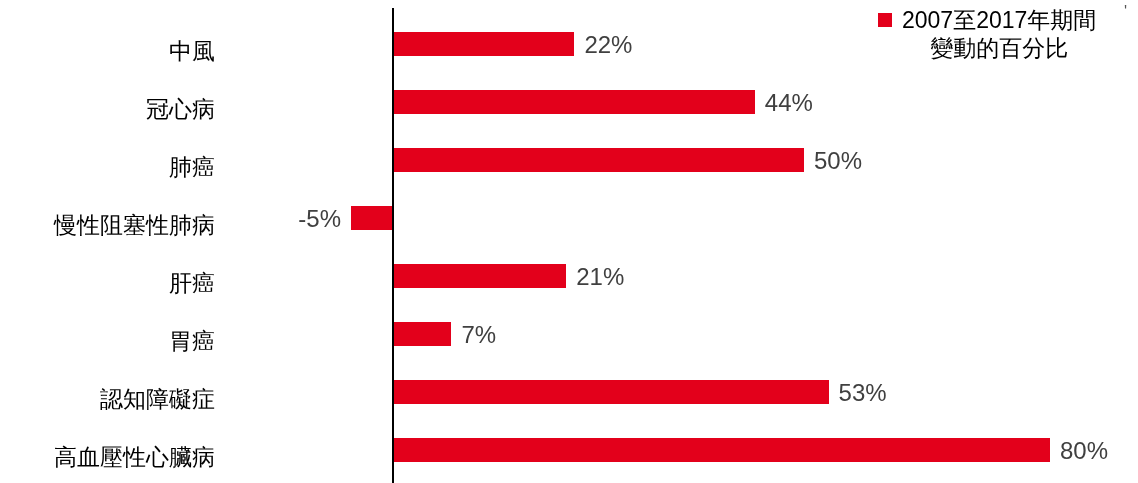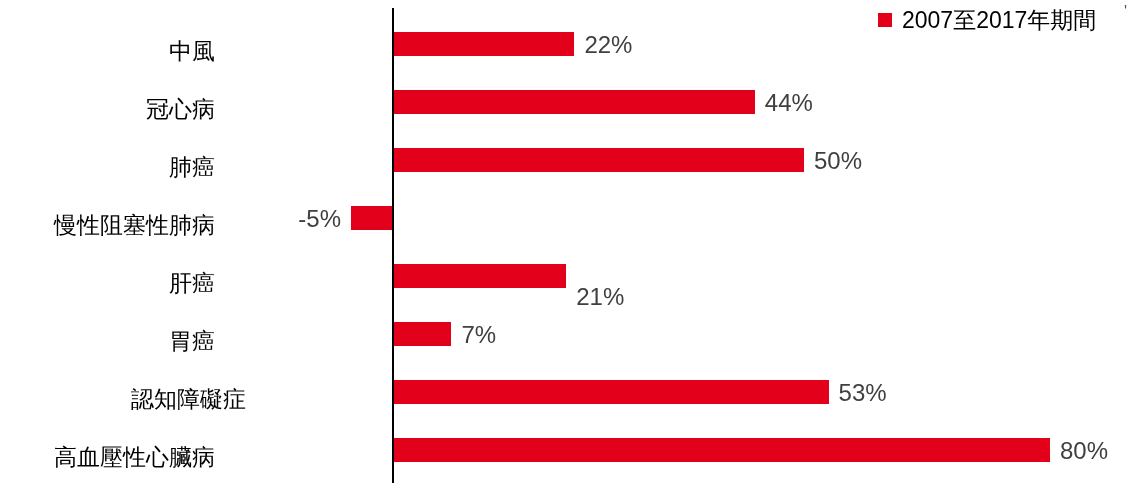--- a/index.html
+++ b/index.html
@@ -93,45 +93,46 @@
 <div id="chart-root">
 
   <div id="axis-line"></div>
 
   <div class="cat-label" style="top:40px;">中風</div>
   <div class="cat-label" style="top:98px;text-align:right;">冠心病</div>
   <div class="cat-label" style="top:156px;">肺癌</div>
   <div class="cat-label" style="top:272px;">肝癌</div>
   <div class="cat-label" style="top:214px;">慢性阻塞性肺病</div>
   <div class="cat-label" style="top:330px;">胃癌</div>
-  <div class="cat-label" style="top:388px;padding-left:31px;">認知障礙症</div>
+  <div class="cat-label" style="top:388px;">認知障礙症</div>
   <div class="cat-label" style="top:446px;">高血壓性心臟病</div>
 
   <div class="bar" style="top: 32px; width: 180.4px; background: rgb(227, 0, 27); left: 394px;"></div>
   <div class="bar" style="top: 90px; width: 360.8px; background: rgb(227, 0, 27); left: 394px;"></div>
   <div class="bar" style="top: 148px; width: 410px; background: rgb(227, 0, 27); left: 394px;"></div>
   <div class="bar" style="top: 206px; width: 41px; background: rgb(227, 0, 27); left: 351px;"></div>
   <div class="bar" style="top: 264px; width: 172.2px; background: rgb(227, 0, 27); left: 394px;"></div>
   <div class="bar" style="top: 322px; width: 57.4px; background: rgb(227, 0, 27); left: 394px;"></div>
   <div class="bar" style="top: 380px; width: 434.6px; background: rgb(227, 0, 27); left: 394px;"></div>
   <div class="bar" style="top: 438px; width: 656px; background: rgb(227, 0, 27); left: 394px;"></div>
 
   <div class="val-label" style="top: 33px; left: 584.4px;">22%</div>
   <div class="val-label" style="top: 91px; left: 764.8px;">44%</div>
   <div class="val-label" style="top: 149px; left: 814px;">50%</div>
   <div class="val-label neg" style="top: 207px; left: 0px; width: 341px;">-5%</div>
-  <div class="val-label" style="top: 265px; left: 576.2px; margin-top: 20px;">21%</div>
+  <div class="val-label" style="top: 265px; left: 576.2px;">21%</div>
   <div class="val-label" style="top: 323px; left: 461.4px;">7%</div>
   <div class="val-label" style="top: 381px; left: 838.6px;">53%</div>
   <div class="val-label" style="top: 439px; left: 1060px;">80%</div>
 
   <div id="legend">
     <div id="legend-row">
       <span id="legend-swatch"></span>
       <span id="legend-text">
         <span class="legend-line">2007至2017年期間</span>
+        <span class="legend-line">變動的百分比</span>
       </span>
     </div>
   </div>
 
   <div id="corner-mark">'</div>
 
 </div>
 
 </body></html>

